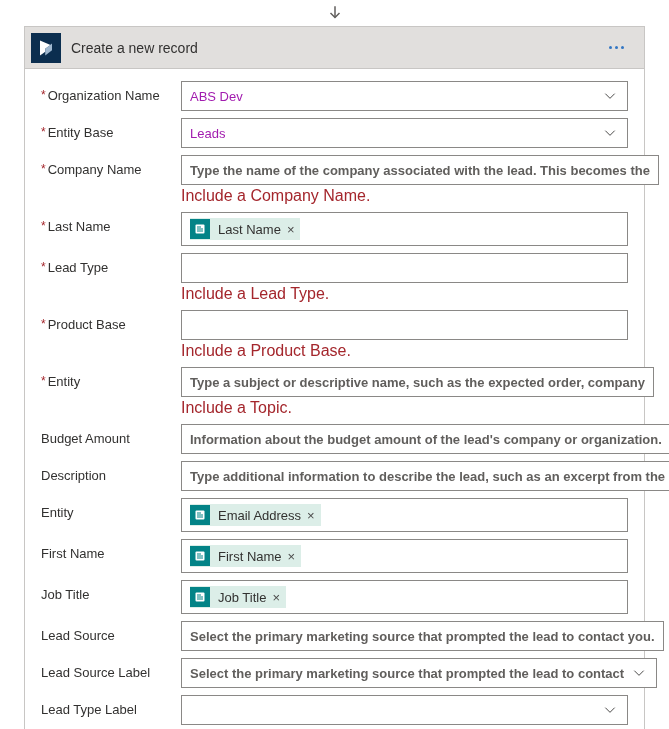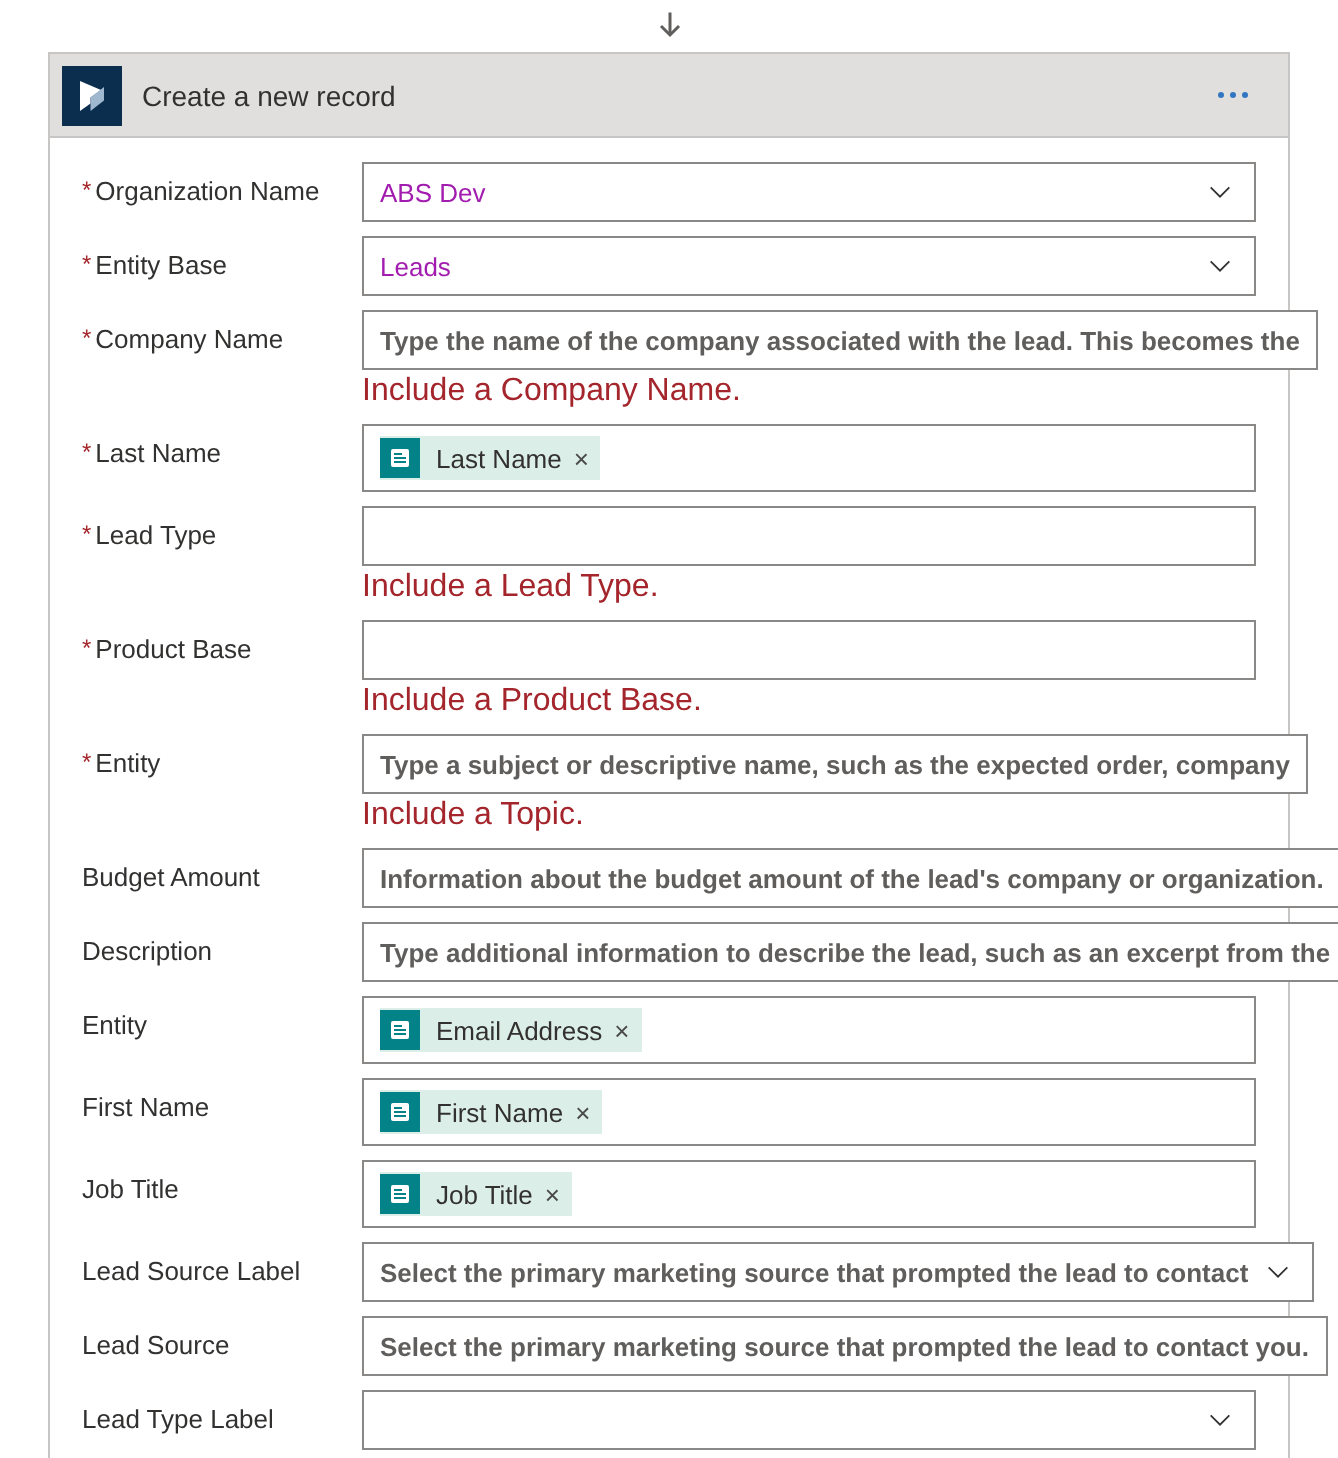--- a/index.html
+++ b/index.html
@@ -378,47 +378,47 @@
             </span>
             <span>Job Title</span>
             <span class="token-remove">×</span>
           </span>
         </div>
       </div>
     </div>
 
     <div class="form-row">
       <div class="label-cell">
+        <span>Lead Source</span>
+      </div>
+      <div class="input-cell">
+        <div class="input-box">
+          <span class="input-placeholder">Select the primary marketing source that prompted the lead to contact you.</span>
+        </div>
+      </div>
+    </div>
+
+    <div class="form-row">
+      <div class="label-cell">
         <span>Lead Source Label</span>
       </div>
       <div class="input-cell">
         <div class="input-box padright">
           <span class="input-placeholder">Select the primary marketing source that prompted the lead to contact</span>
           <span class="dropdown-caret">
             <svg width="14" height="14" viewBox="0 0 24 24" fill="none" stroke="#323130" stroke-width="1.5">
                 <polyline points="4,8 12,16 20,8"></polyline>
               </svg>
           </span>
         </div>
       </div>
     </div>
 
     <div class="form-row">
       <div class="label-cell">
-        <span>Lead Source</span>
-      </div>
-      <div class="input-cell">
-        <div class="input-box">
-          <span class="input-placeholder">Select the primary marketing source that prompted the lead to contact you.</span>
-        </div>
-      </div>
-    </div>
-
-    <div class="form-row">
-      <div class="label-cell">
         <span>Lead Type Label</span>
       </div>
       <div class="input-cell">
         <div class="input-box padright empty">
           <span class="dropdown-caret">
             <svg width="14" height="14" viewBox="0 0 24 24" fill="none" stroke="#323130" stroke-width="1.5">
                 <polyline points="4,8 12,16 20,8"></polyline>
               </svg>
           </span>
         </div>

